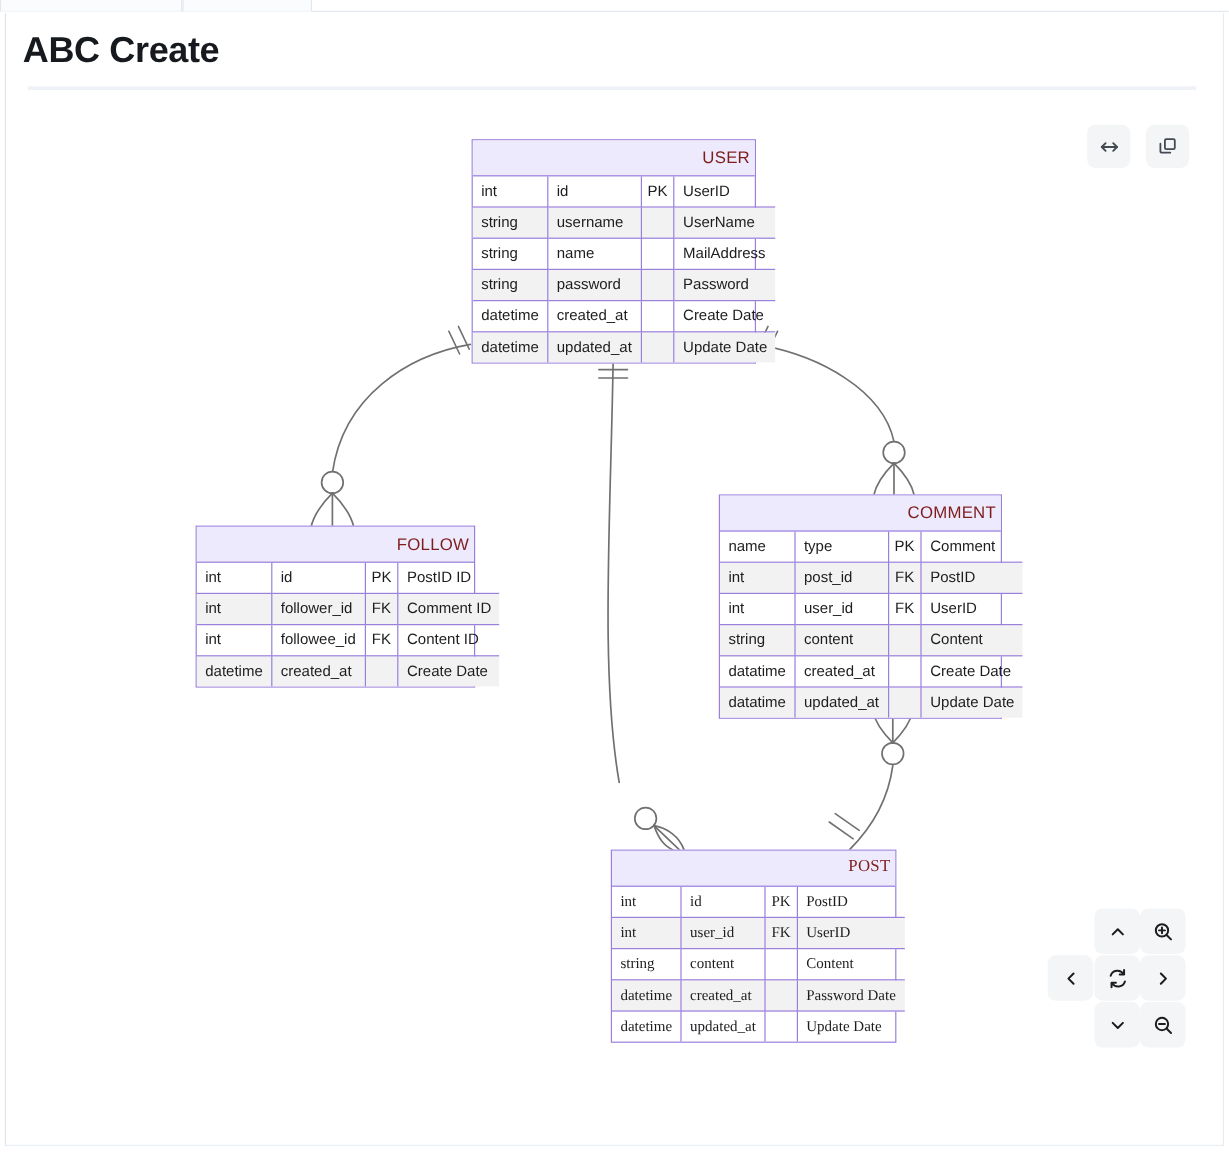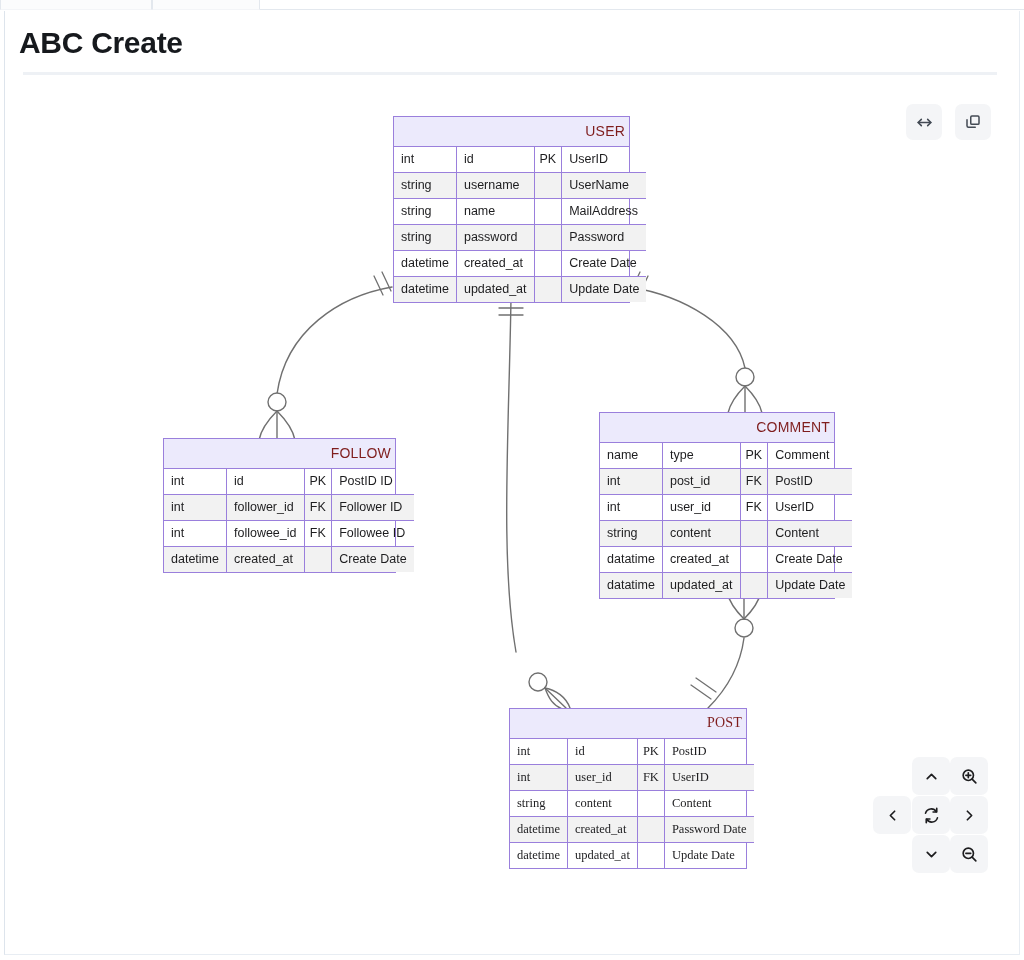--- a/index.html
+++ b/index.html
@@ -209,27 +209,27 @@
           <tr>
             <td>int</td>
             <td>id</td>
             <td class="c-key">PK</td>
             <td>PostID ID</td>
           </tr>
           <tr class="alt">
             <td>int</td>
             <td>follower_id</td>
             <td class="c-key">FK</td>
-            <td>Follower ID</td>
+            <td>Comment ID</td>
           </tr>
           <tr>
             <td>int</td>
             <td>followee_id</td>
             <td class="c-key">FK</td>
-            <td>Followee ID</td>
+            <td>Content ID</td>
           </tr>
           <tr class="alt">
             <td>datetime</td>
             <td>created_at</td>
             <td class="c-key"></td>
             <td>Create Date</td>
           </tr>
         </tbody>
       </table>
     </div>

